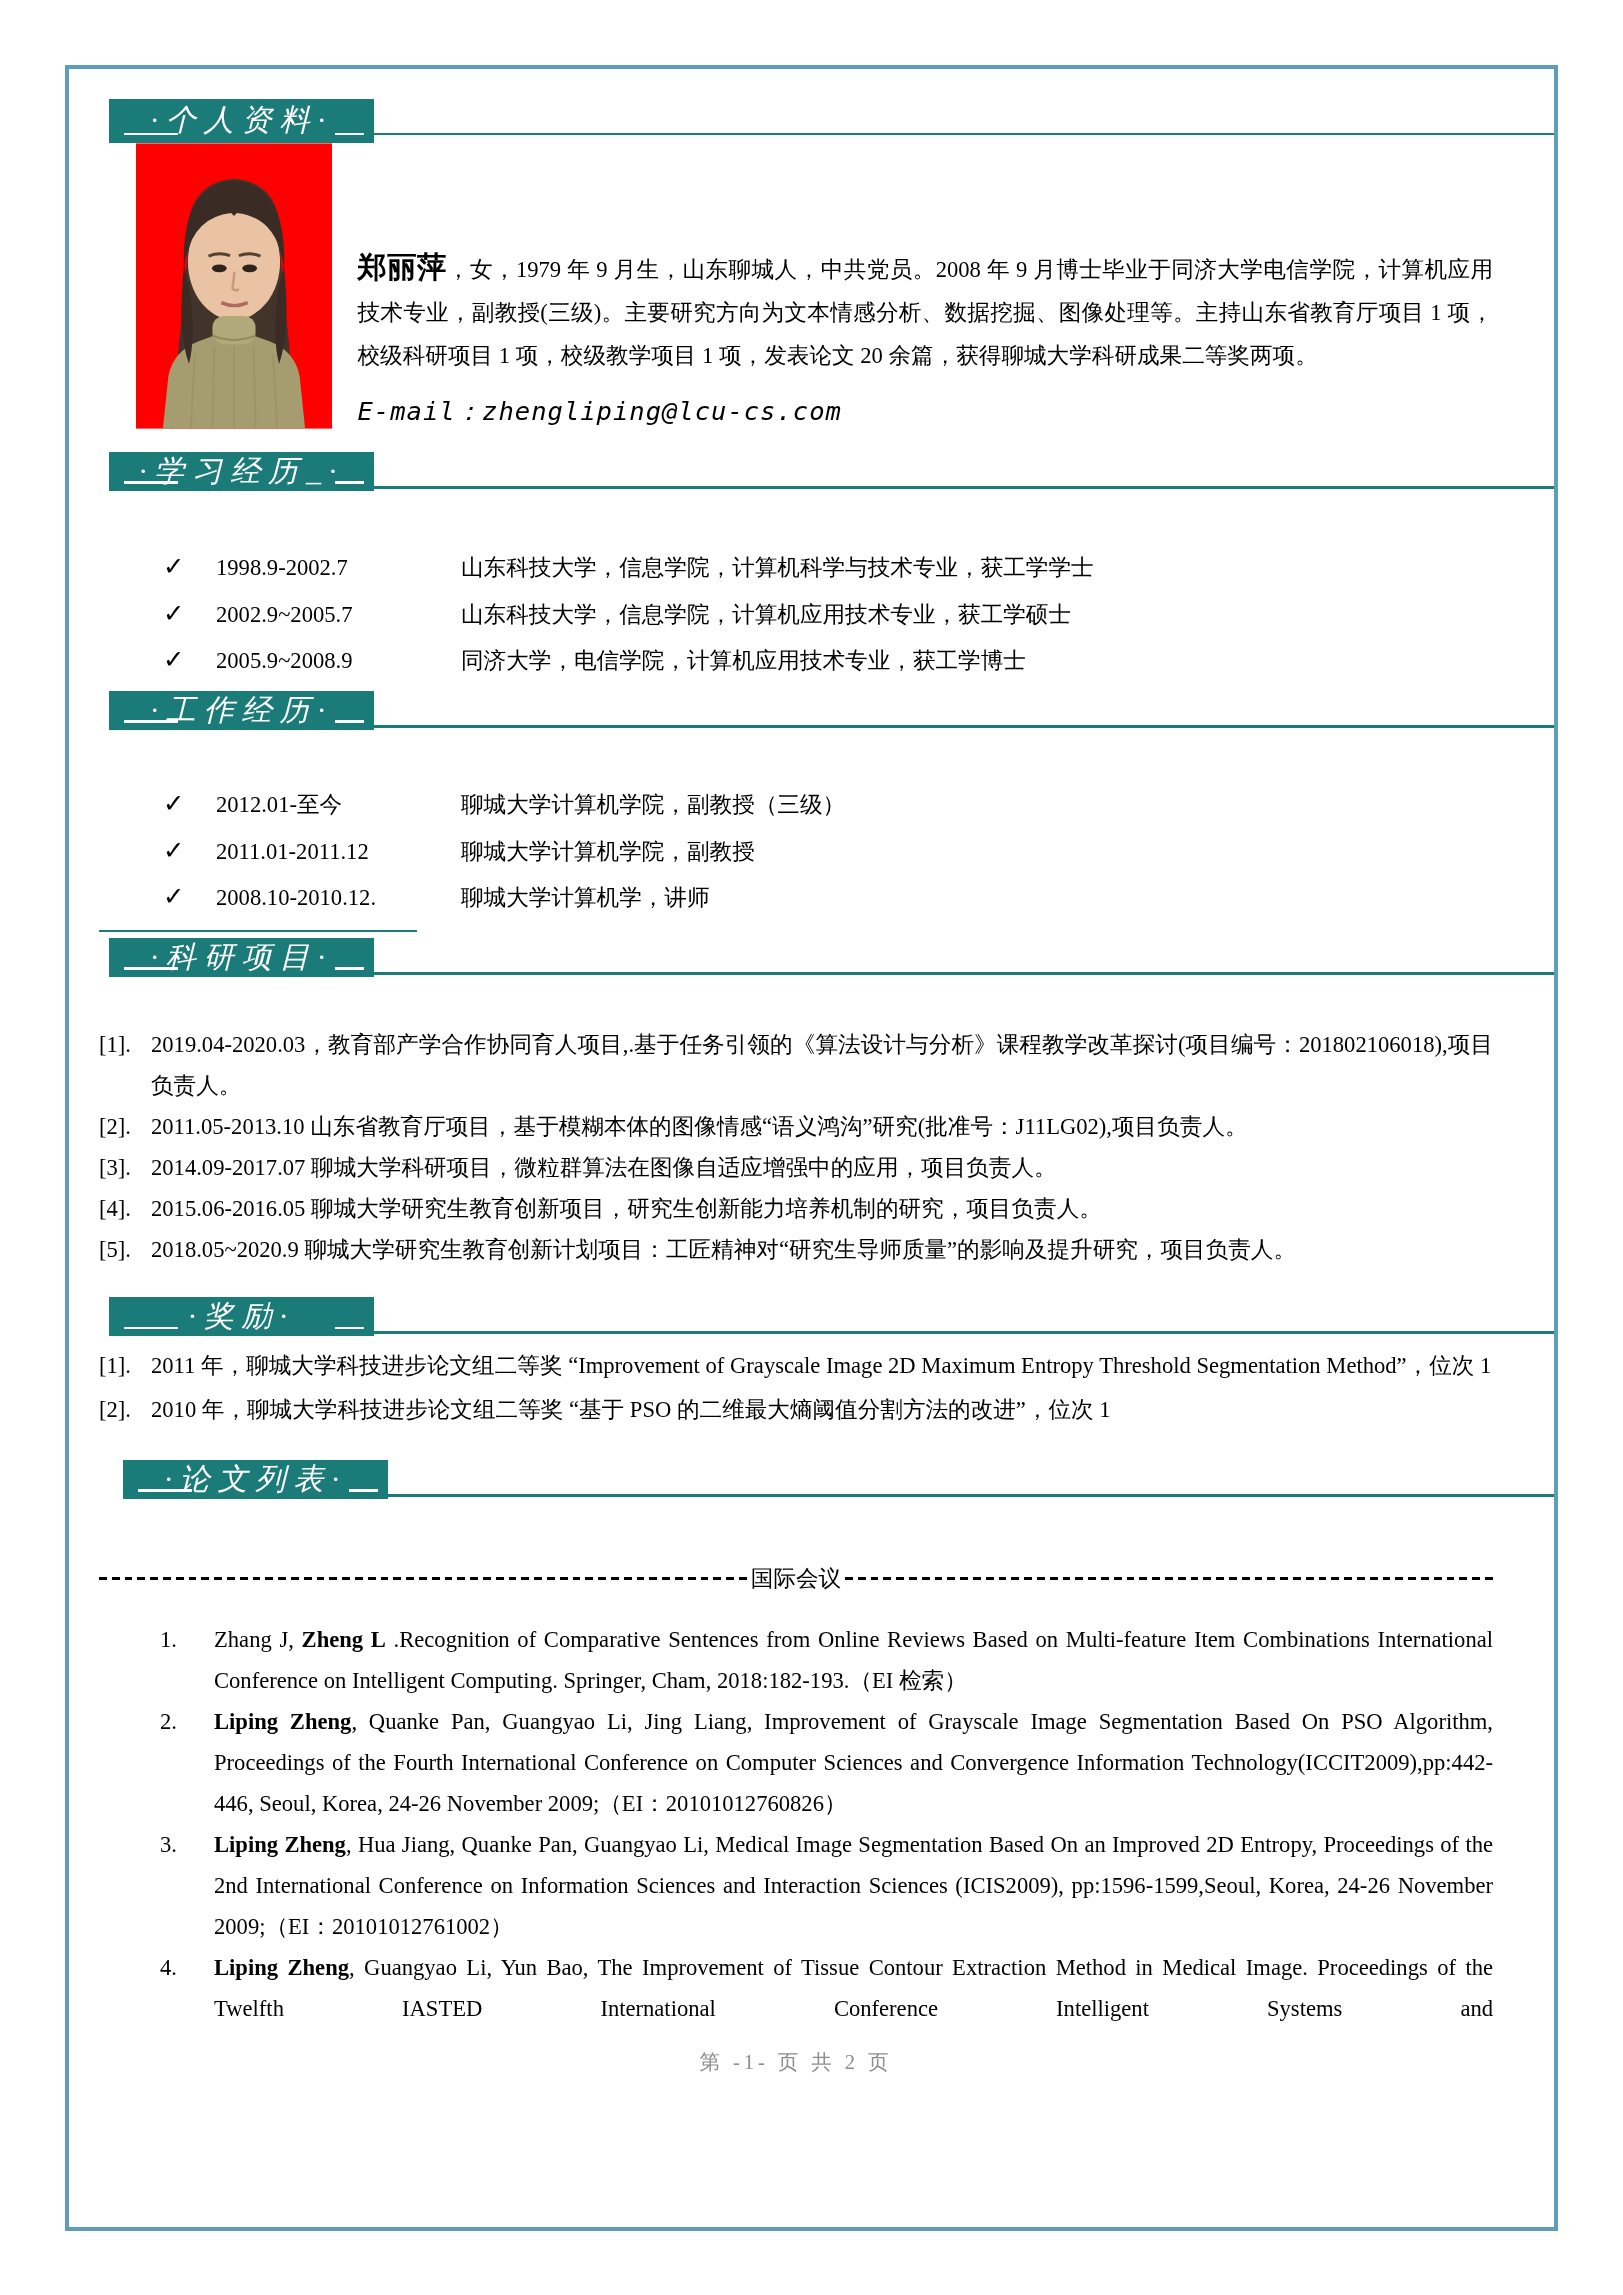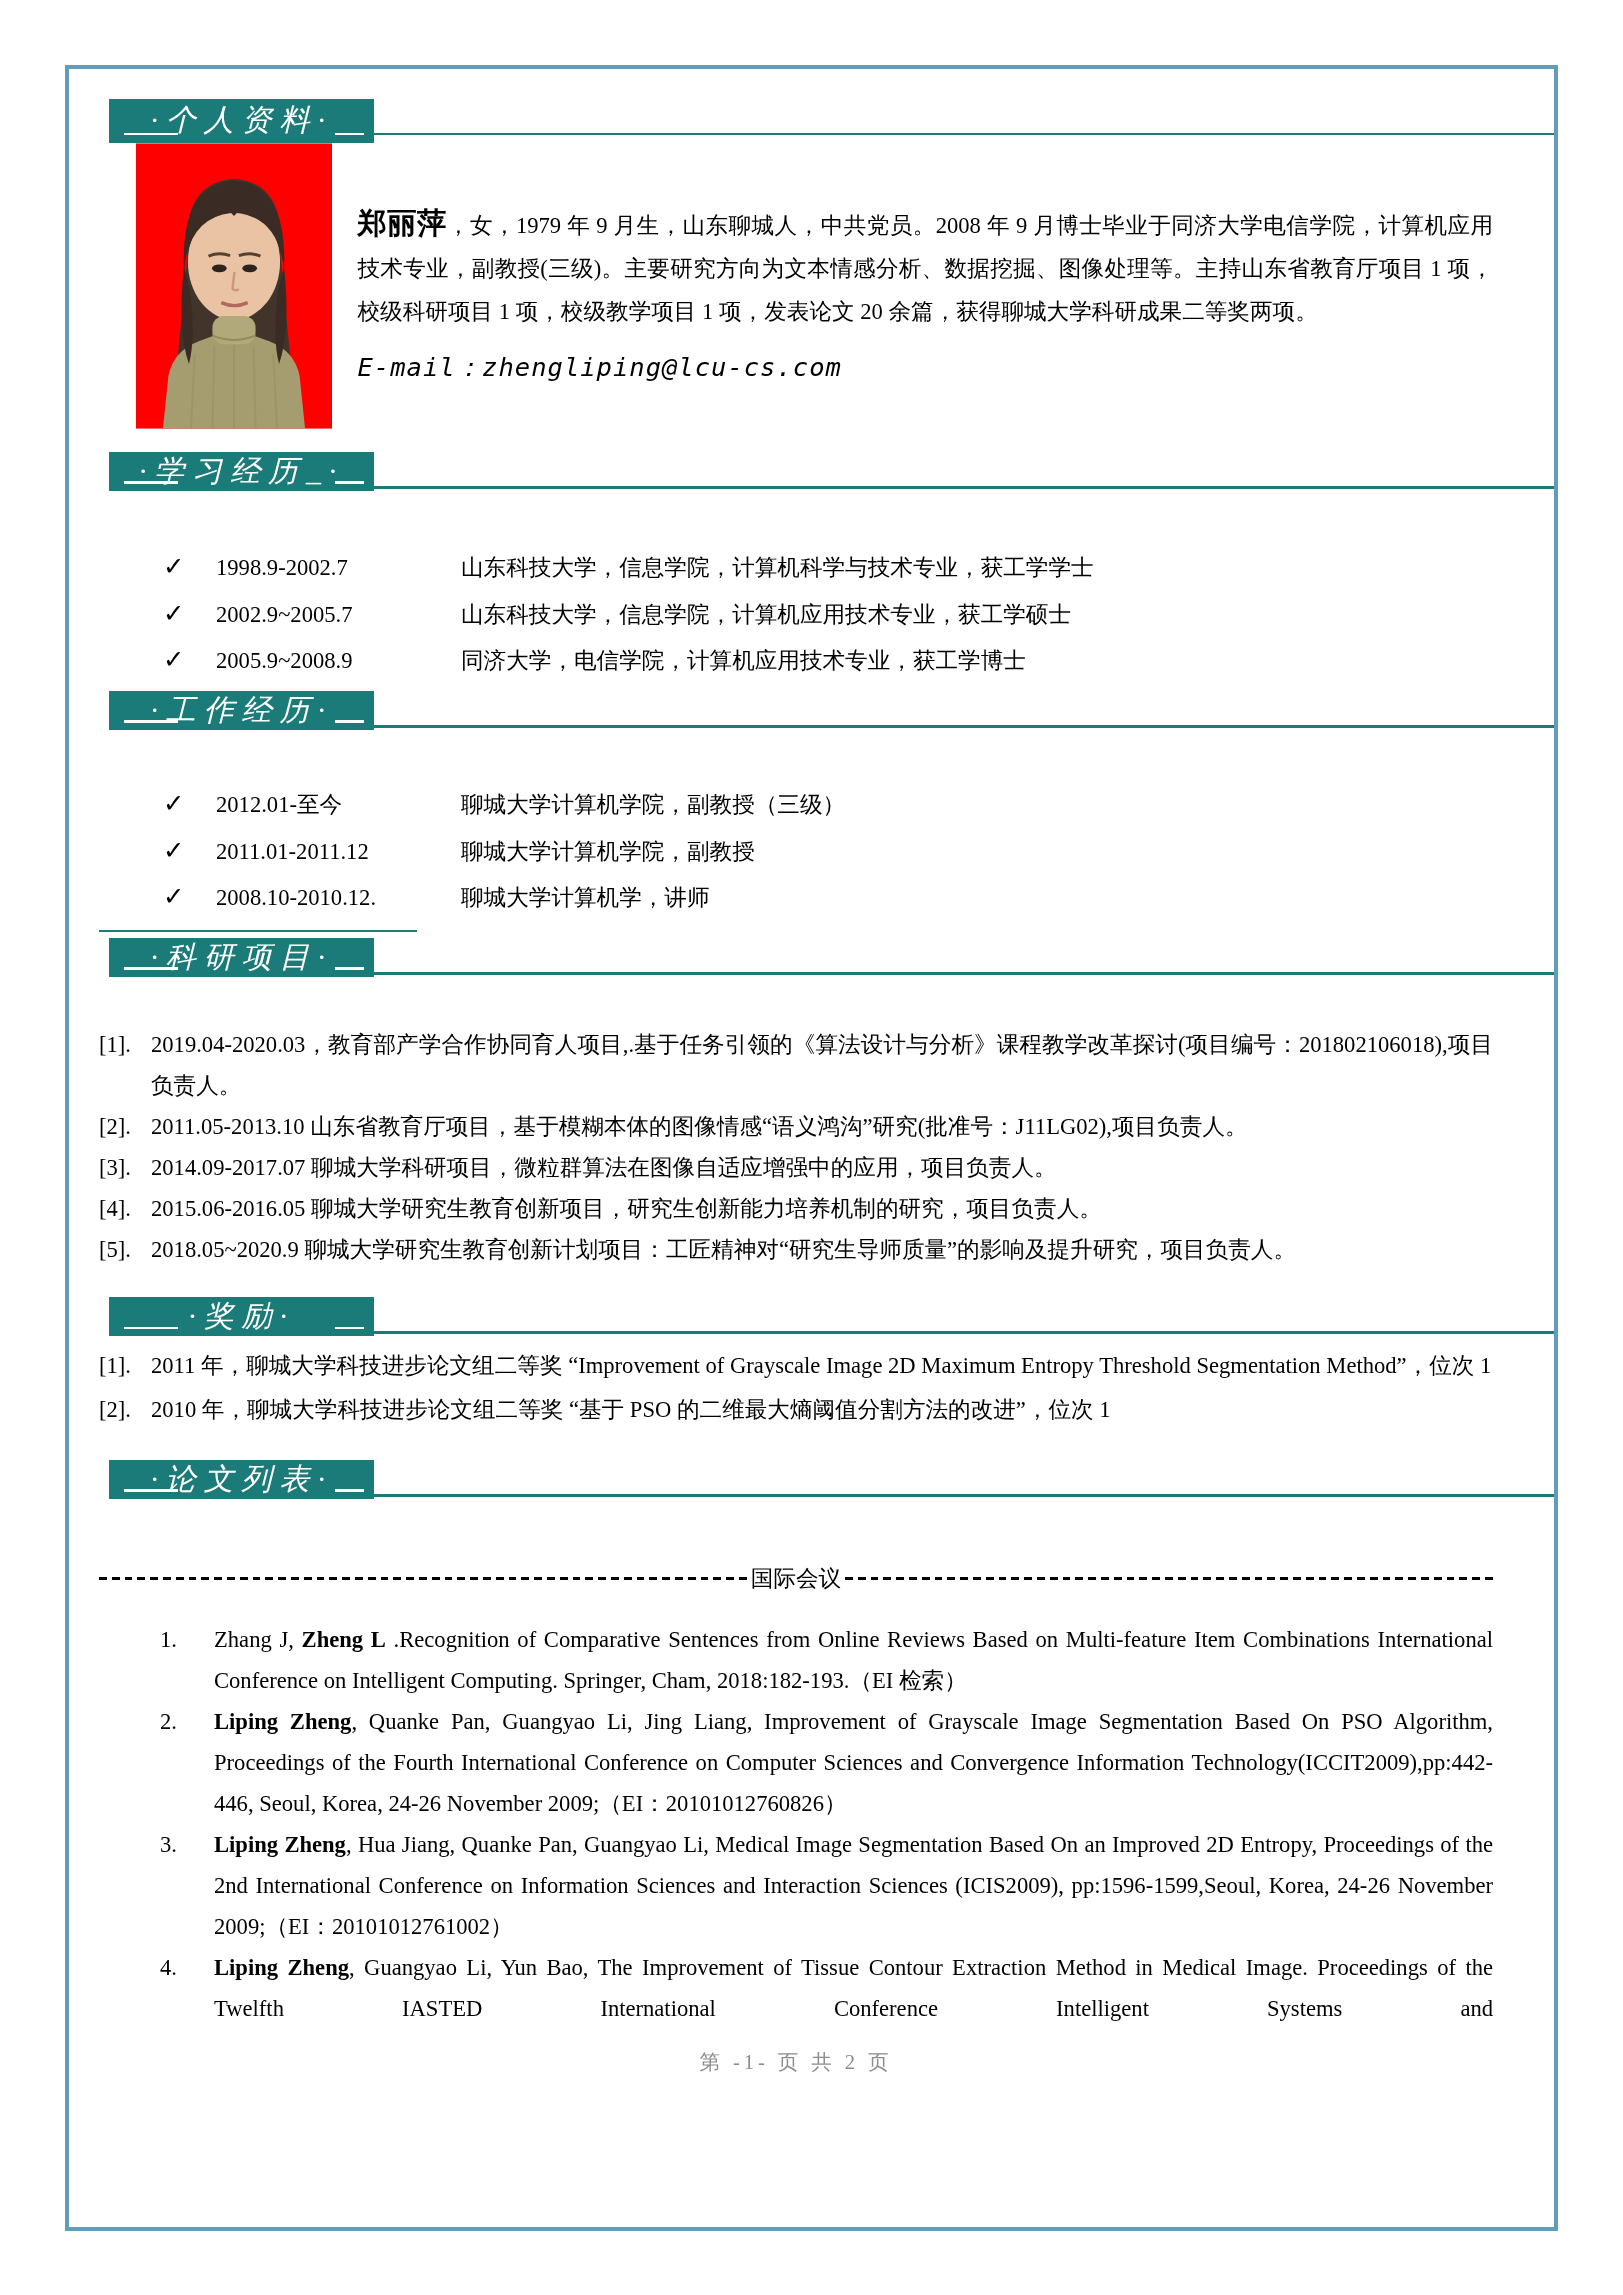--- a/index.html
+++ b/index.html
@@ -28,23 +28,23 @@
   .sec .box::after{
     content:"";position:absolute;right:9.8px;bottom:7.4px;width:29.4px;height:2.5px;background:#fff;
   }
   .sec .rule{flex:1;height:2.9px;background:#1b7b79;margin-top:34px;}
   .sec1{margin-top:27.5px;}
   .sec1 .box{height:44px;}
   .sec2{margin-top:23.6px;}
   .sec3{margin-top:15.7px;}
   .sec4{margin-top:5.9px;}
   .sec5{margin-top:27.5px;}
-  .sec6{margin-top:28px;}
-  
-  .profile-row{display:flex;align-items:center;padding-left:37px;}
+  .sec6{margin-top:28px;margin-left:14px;}
+  
+  .profile-row{display:flex;align-items:flex-end;padding-left:37px;}
   .photo{flex:none;width:196px;height:286px;}
   .photo svg{display:block;}
   .profile-text{flex:1;margin-left:25.5px;padding-right:61px;padding-top:15.7px;}
   .intro{
     font-size:22.6px;line-height:43px;text-align:justify;margin:0;
   }
   .person-name{font-size:29.4px;font-weight:bold;}
   .email-line{
     margin-top:17px;font-family:"DejaVu Sans Mono","Liberation Mono",monospace;
     font-size:25.5px;letter-spacing:1px;font-style:italic;

